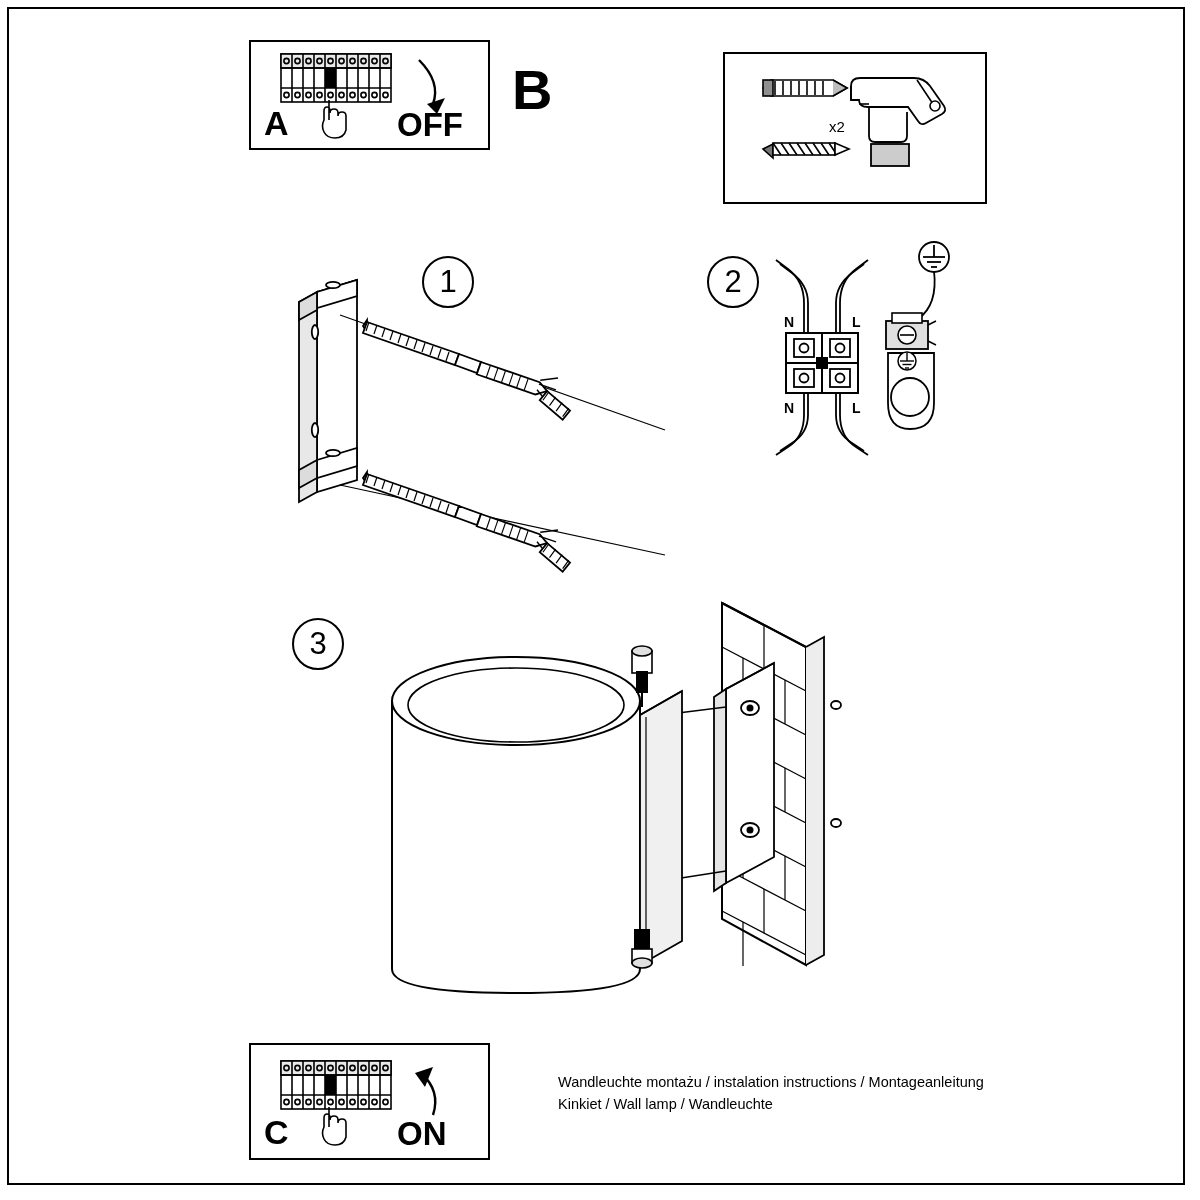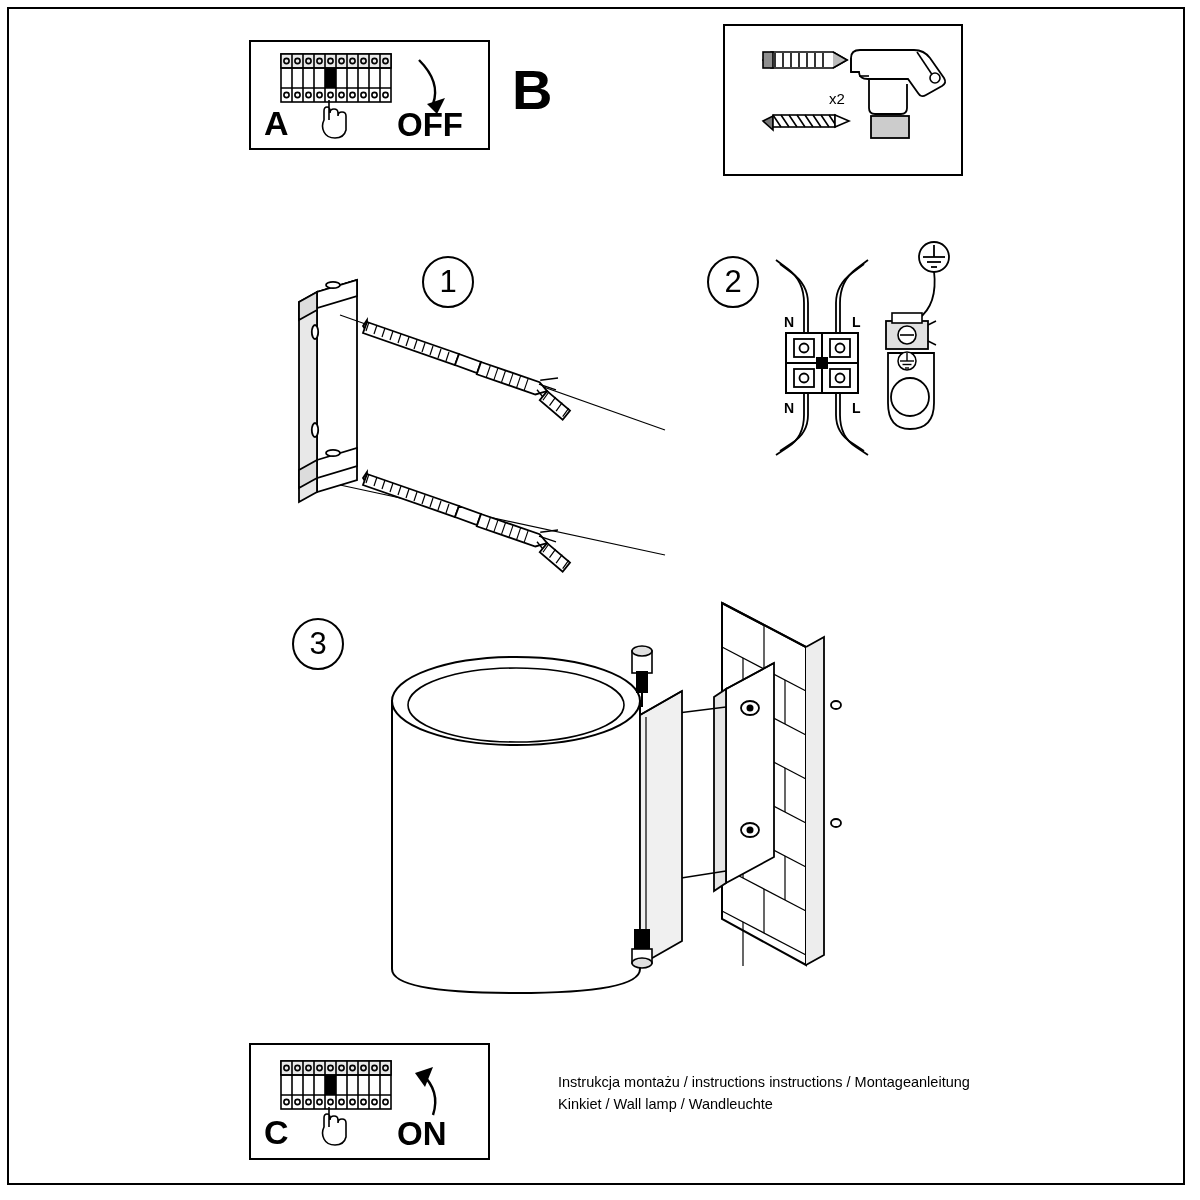--- a/index.html
+++ b/index.html
@@ -32,21 +32,21 @@
   }
   .box {
     position: absolute;
     border: 2px solid #000;
     box-sizing: border-box;
     background: #fff;
   }
   
   #panel-a { left: 249px; top: 40px; width: 241px; height: 110px; }
   #panel-c { left: 249px; top: 1043px; width: 241px; height: 117px; }
-  #panel-b-tools { left: 723px; top: 24px; width: 240px; height: 152px; }
+  #panel-b-tools { left: 723px; top: 52px; width: 264px; height: 152px; }
 
   .letter {
     position: absolute;
     font-size: 34px;
     font-weight: 700;
     line-height: 1;
     font-family: "Liberation Sans", sans-serif;
   }
   .letter-big {
     position: absolute;
@@ -424,16 +424,16 @@
       </g>
       <g class="ln" stroke-width="2.4">
         <path d="M182 70 q8 -24 -12 -42" fill="none"></path>
       </g>
       <polygon points="182,22 164,28 174,42" fill="#000000"></polygon>
     </svg>
     <div class="letter" style="left:13px; top:70px;">C</div>
     <div class="word" style="left:146px; top:72px;text-align:center;">ON</div>
   </div>
 
-  <div class="footer-text" style="left:558px; top:1071px;">Instrukcja montażu / instructions instructions / Montageanleitung</div>
+  <div class="footer-text" style="left:558px; top:1071px;">Wandleuchte montażu / instalation instructions / Montageanleitung</div>
   <div class="footer-text" style="left:558px; top:1093px;text-align:right;">Kinkiet / Wall lamp / Wandleuchte</div>
 
 </div>
 
 </body></html>

